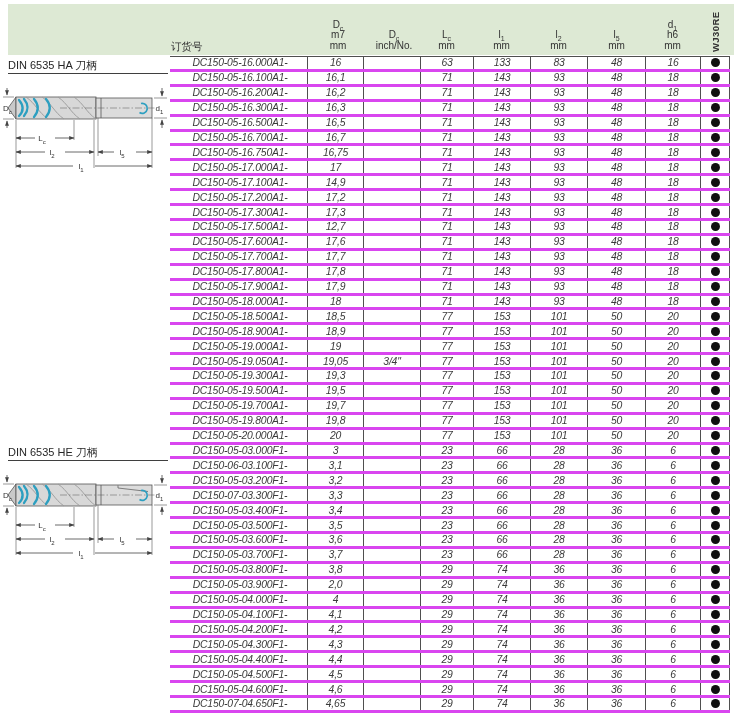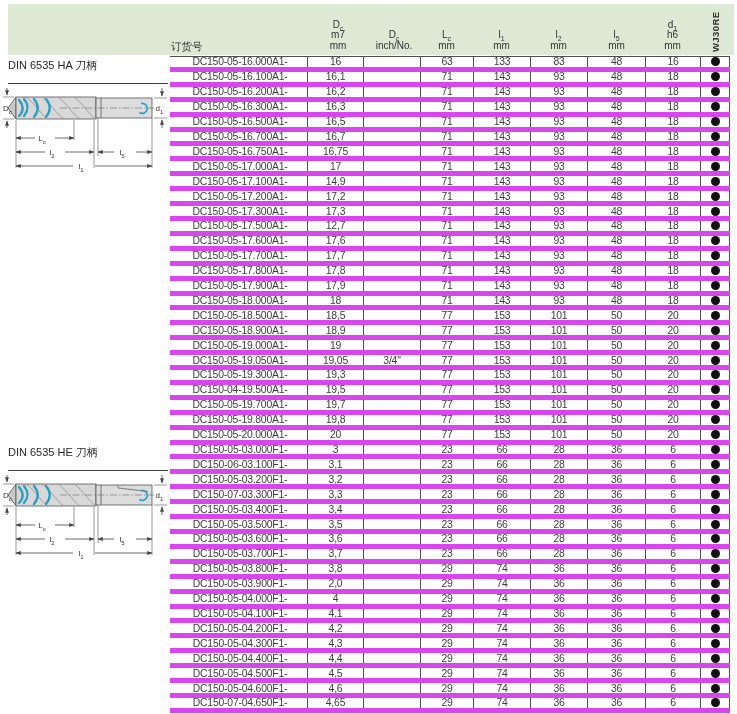--- a/index.html
+++ b/index.html
@@ -15,26 +15,26 @@
   .order-head{left:163px;width:130px;text-align:left;font-size:10.5px;}
   .wj-label{
     position:absolute;left:699px;bottom:3px;height:48px;width:16px;
     writing-mode:vertical-rl;transform:rotate(180deg);
     font-size:9.5px;font-weight:bold;letter-spacing:0.4px;color:#333;
     display:flex;align-items:center;
   }
   
   .sec-title{
     position:absolute;left:8px;width:160px;font-size:11px;color:#262626;
-    padding-bottom:10px;border-bottom:1px solid #3f3f3f;white-space:nowrap;overflow:hidden;
+    padding-bottom:0;border-bottom:1px solid #3f3f3f;white-space:nowrap;overflow:hidden;
   }
   .diagram{position:absolute;left:2px;width:166px;height:104px;}
   
   .tbody{position:absolute;left:170px;top:56px;width:560px;border-top:1px solid #4f4f4f;}
-  .row{display:flex;height:14.91px;box-sizing:border-box;border-bottom:5px solid #d946ef;}
+  .row{display:flex;height:14.91px;box-sizing:border-box;border-bottom:3px solid #d946ef;font-style:italic;}
   .row > div{
     box-sizing:border-box;border-left:1px solid #4f4f4f;display:flex;align-items:center;
     justify-content:center;font-size:10.4px;letter-spacing:-0.2px;overflow:hidden;color:#3a3a3a;
   }
   .row > div:first-child{border-left:none;}
   .c0{width:137px;justify-content:flex-start;padding-left:3px;}
   .c1{width:56px;}
   .c2{width:57px;}
   .c3{width:53px;}
   .c4{width:57px;}
@@ -500,21 +500,21 @@
       <div class="c3">77</div>
       <div class="c4">153</div>
       <div class="c5">101</div>
       <div class="c6">50</div>
       <div class="c7">20</div>
       <div class="c8">
         <span class="dot" style="background: rgb(16, 16, 16);"></span>
       </div>
     </div>
     <div class="row">
-      <div class="c0">DC150-04-19.500A1-</div>
+      <div class="c0">DC150-05-19.500A1-</div>
       <div class="c1">19,5</div>
       <div class="c2"></div>
       <div class="c3">77</div>
       <div class="c4">153</div>
       <div class="c5">101</div>
       <div class="c6">50</div>
       <div class="c7">20</div>
       <div class="c8">
         <span class="dot" style="background: rgb(16, 16, 16);"></span>
       </div>

